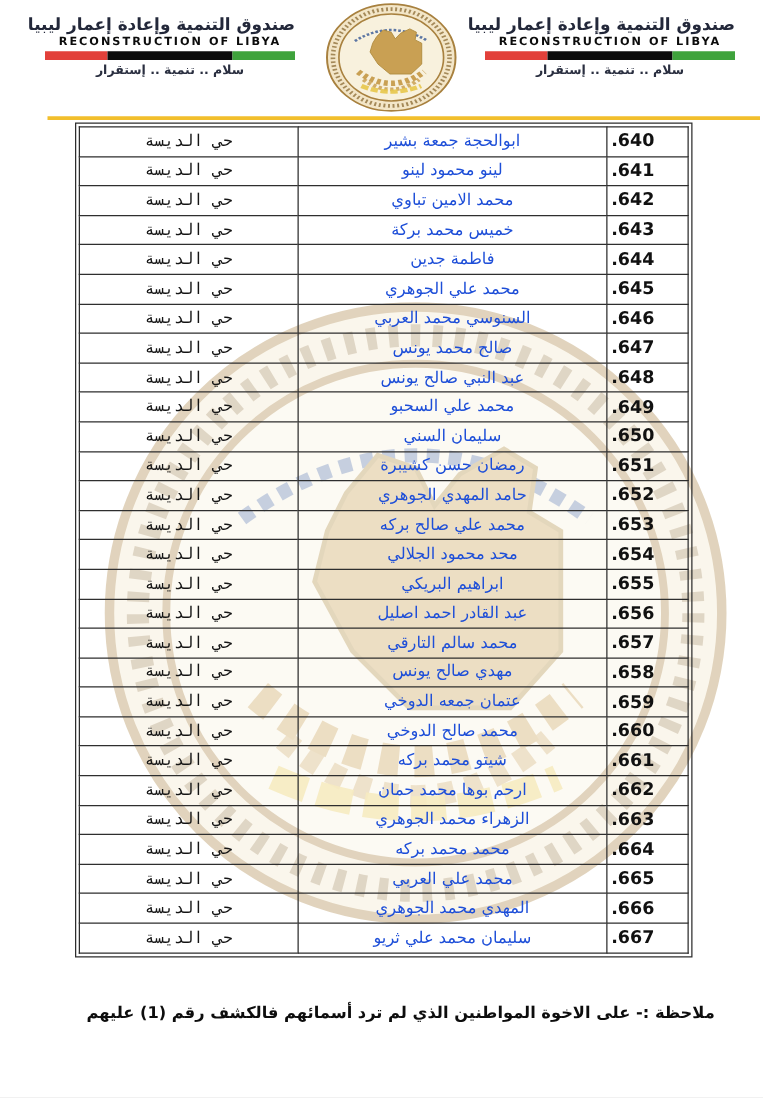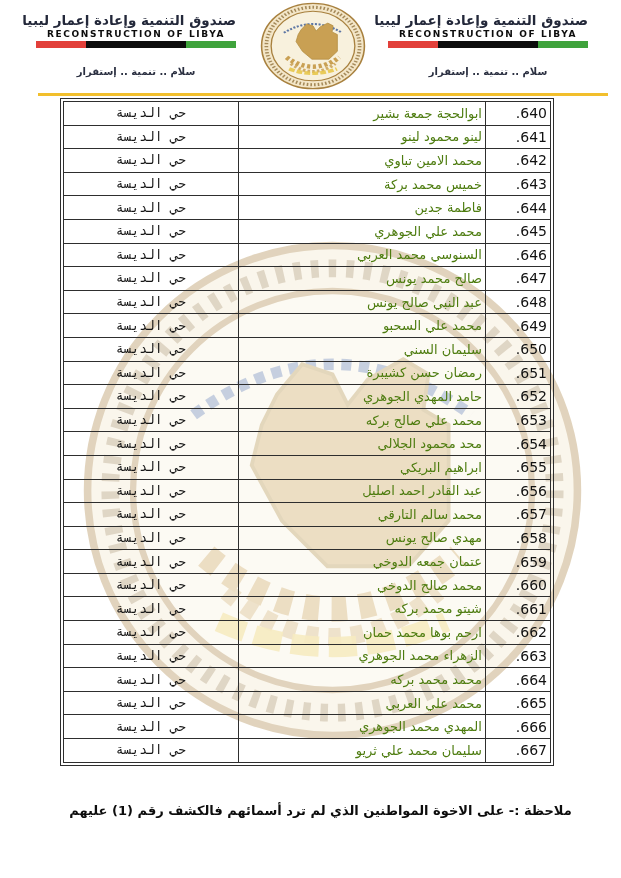--- a/index.html
+++ b/index.html
@@ -14,38 +14,38 @@
   .logo { position:absolute; top:12px; width:200px; text-align:center; direction:rtl; }
   .logo-left  { left:36px; }
   .logo-right { left:388px; }
   .logo-title-ar { font-size:13.5px; font-weight:700; color:#23283a; white-space:nowrap; letter-spacing:0;text-align:right; }
   .logo-title-en { font-size:9px; font-weight:700; color:#0c0c0c; letter-spacing:1.6px; white-space:nowrap; direction:ltr; margin-top:1px;text-align:center; }
   .flag-bar { display:flex; height:7px; width:100%; margin-top:2px; direction:ltr; }
   .flag-bar span { display:block; height:100%; }
   .flag-red   { width:25%; }
   .flag-black { width:50%; }
   .flag-green { width:25%; }
-  .logo-tagline { font-size:10px; font-weight:700; color:#2a2f40; margin-top:18px; white-space:nowrap; }
+  .logo-tagline { font-size:10px; font-weight:700; color:#2a2f40; margin-top:3px; white-space:nowrap; }
 
   
   .seal-top { position:absolute; left:260px; top:2px; width:106px; height:88px; z-index:3; }
   .watermark { position:absolute; left:80px; top:238px; width:505px; height:505px; opacity:0.34; z-index:0; pointer-events:none; }
 
   
   .gold-line { position:absolute; left:38px; top:93px; width:570px; height:3px; z-index:2; }
 
   
   .table-wrap {
     position:absolute; left:60px; top:98px; width:494px; z-index:1;
     border:1.6px solid #2e2e2e; padding:2px; background:transparent;
   }
   table.names { width:100%; border-collapse:collapse; direction:rtl; table-layout:fixed; }
   table.names td { border:1.4px solid #2e2e2e; height:23.6px; padding:0 3px; overflow:hidden; white-space:nowrap; }
-  td.c-num  { width:64px;  font-size:14px; color:#111; text-align:right; direction:ltr; font-weight:400; }
-  td.c-name { width:243px; font-size:13px; color:#4d7c0f; }
+  td.c-num  { width:64px;  font-size:14px; color:#111; text-align:left; direction:ltr; font-weight:700; }
+  td.c-name { width:243px; font-size:13px; color:#1d4ed8; text-align:center; }
   td.c-dist { width:172px; font-size:13px; color:#151515; text-align:center;font-family:Liberation Mono, monospace; }
 
   
   .footer { position:absolute; left:10px; top:802px; width:621px; text-align:center; z-index:1; }
   .footer .note1 { font-size:13px; font-weight:700; color:#0d0d0d; line-height:1.45; }
   .footer .note2 { font-size:13px; font-weight:700; color:#0d0d0d; line-height:1.45; }
 </style>
 </head>
 <body>
 

